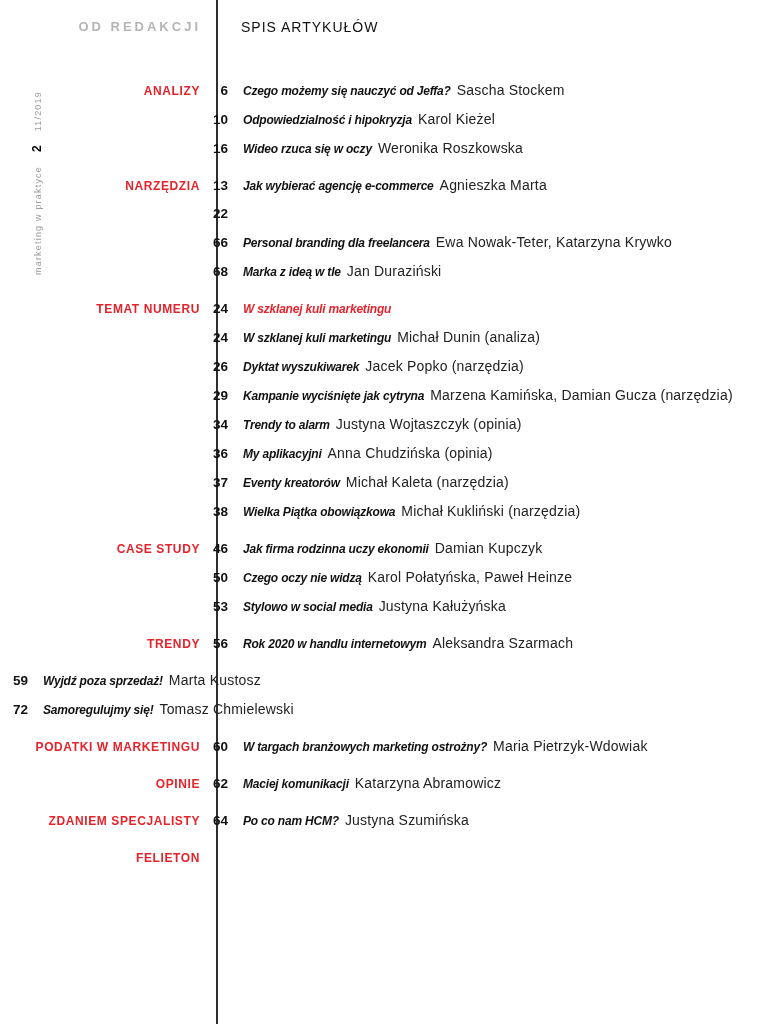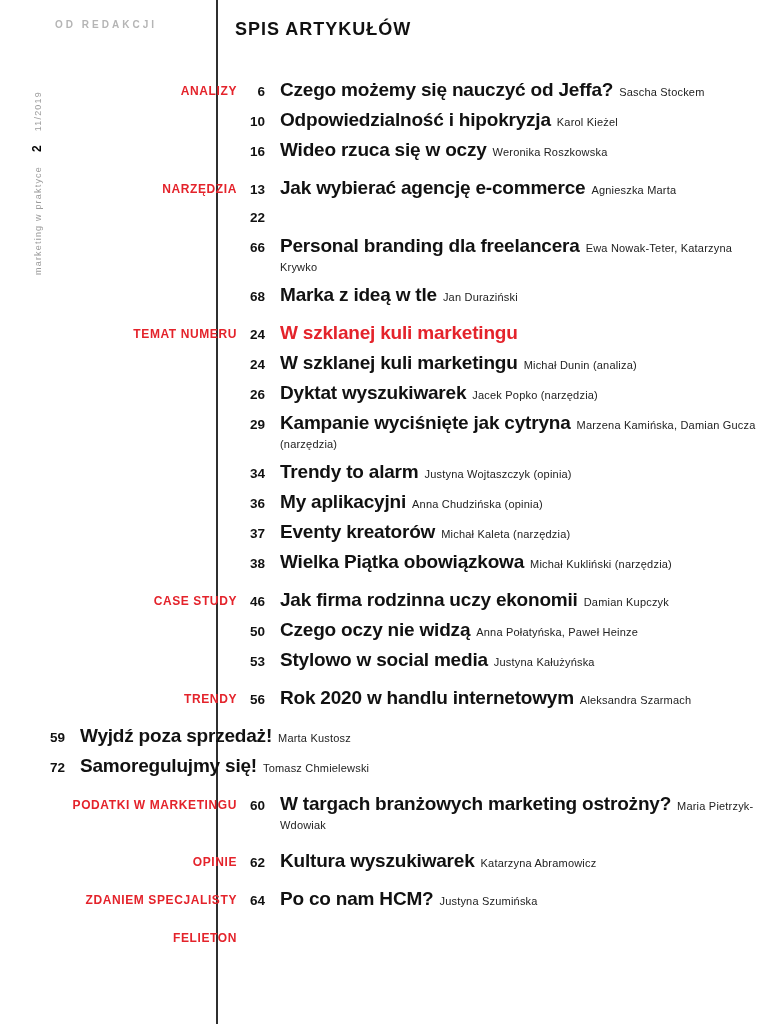--- a/index.html
+++ b/index.html
@@ -26,30 +26,31 @@
     left: 216px; top: 0; bottom: 0;
     width: 2px;
     background: var(--divider);
   }
   .left-header {
     position: absolute;
     top: 19px; left: 0; width: 157px;
     text-align: right;
     color: var(--muted);
     font-weight: bold;
-    font-size: 10px;
+    font-size: 13px;
     letter-spacing: 3px;
     white-space: nowrap;
+    padding-left: 44px;
   }
   .right-header {
     position: absolute;
-    top: 19px; left: 235px;
+    top: 19px; left: 241px;
     color: var(--text);
-    font-weight: bold;
-    font-size: 18px;
+    font-weight: normal;
+    font-size: 14px;
     letter-spacing: 1px;
     white-space: nowrap;
   }
   .spine {
     position: absolute;
     left: 30px; top: 275px;
     transform-origin: 0 0;
     transform: rotate(-90deg);
     white-space: nowrap;
     font-size: 9px;
@@ -58,21 +59,21 @@
   }
   .spine .spine-page {
     font-size: 12px;
     font-weight: bold;
     color: #000;
     letter-spacing: 0;
     margin: 0 14px;
   }
   .toc {
     position: absolute;
-    top: 81px; left: 16px; right: 16px; padding-left: 21px;
+    top: 81px; left: 0; right: 16px;
   }
   .section {
     display: flex;
     align-items: flex-start;
     margin-bottom: 8px;
   }
   .section-label {
     flex: 0 0 200px;
     width: 200px;
     text-align: right;
@@ -103,27 +104,28 @@
     font-weight: bold;
     font-size: 13.5px;
     color: var(--text);
   }
   .text {
     margin-left: 15px;
     min-width: 0;
   }
   .title {
     font-weight: bold;
-    font-size: 19px;
+    font-size: 12px;
     letter-spacing: -0.2px;
     color: var(--text);
+    font-style: italic;
   }
   .entry.highlight .title { color: var(--red); }
   .authors {
-    font-size: 11px;
+    font-size: 14px;
     color: var(--author);
     margin-left: 6px;
     letter-spacing: 0.2px;
   }
   .authors.line2 {
     display: block;
     margin-left: 186px;
     margin-top: 3px;
   }
 </style>
@@ -216,21 +218,21 @@
     </div>
     <div class="section">
       <div class="section-label">CASE STUDY</div>
       <div class="entries">
         <div class="entry">
           <span class="num">46</span>
           <span class="text"><span class="title">Jak firma rodzinna uczy ekonomii</span><span class="authors">Damian Kupczyk</span></span>
         </div>
         <div class="entry">
           <span class="num">50</span>
-          <span class="text"><span class="title">Czego oczy nie widzą</span><span class="authors">Anna Połatyńska, Paweł Heinze</span></span>
+          <span class="text"><span class="title">Czego oczy nie widzą</span><span class="authors">Karol Połatyńska, Paweł Heinze</span></span>
         </div>
         <div class="entry">
           <span class="num">53</span>
           <span class="text"><span class="title">Stylowo w social media</span><span class="authors">Justyna Kałużyńska</span></span>
         </div>
       </div>
     </div>
     <div class="section">
       <div class="section-label">TRENDY</div>
       <div class="entries">
@@ -259,21 +261,21 @@
           <span class="num">60</span>
           <span class="text"><span class="title">W targach branżowych marketing ostrożny?</span><span class="authors">Maria Pietrzyk-Wdowiak</span></span>
         </div>
       </div>
     </div>
     <div class="section">
       <div class="section-label">OPINIE</div>
       <div class="entries">
         <div class="entry">
           <span class="num">62</span>
-          <span class="text"><span class="title">Kultura wyszukiwarek</span><span class="authors">Katarzyna Abramowicz</span></span>
+          <span class="text"><span class="title">Maciej komunikacji</span><span class="authors">Katarzyna Abramowicz</span></span>
         </div>
       </div>
     </div>
     <div class="section">
       <div class="section-label">ZDANIEM SPECJALISTY</div>
       <div class="entries">
         <div class="entry">
           <span class="num">64</span>
           <span class="text"><span class="title">Po co nam HCM?</span><span class="authors">Justyna Szumińska</span></span>
         </div>

